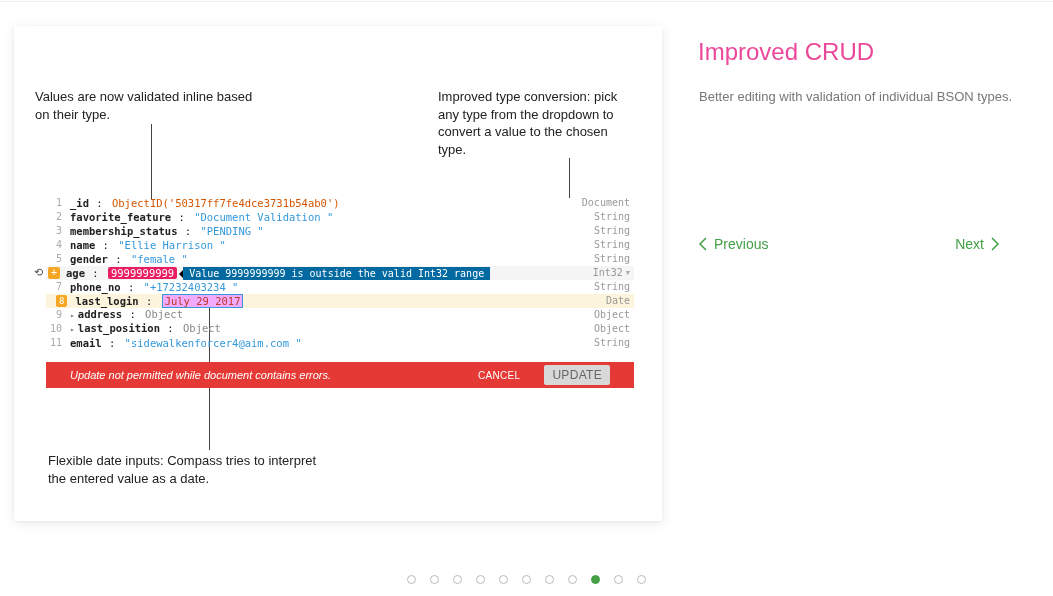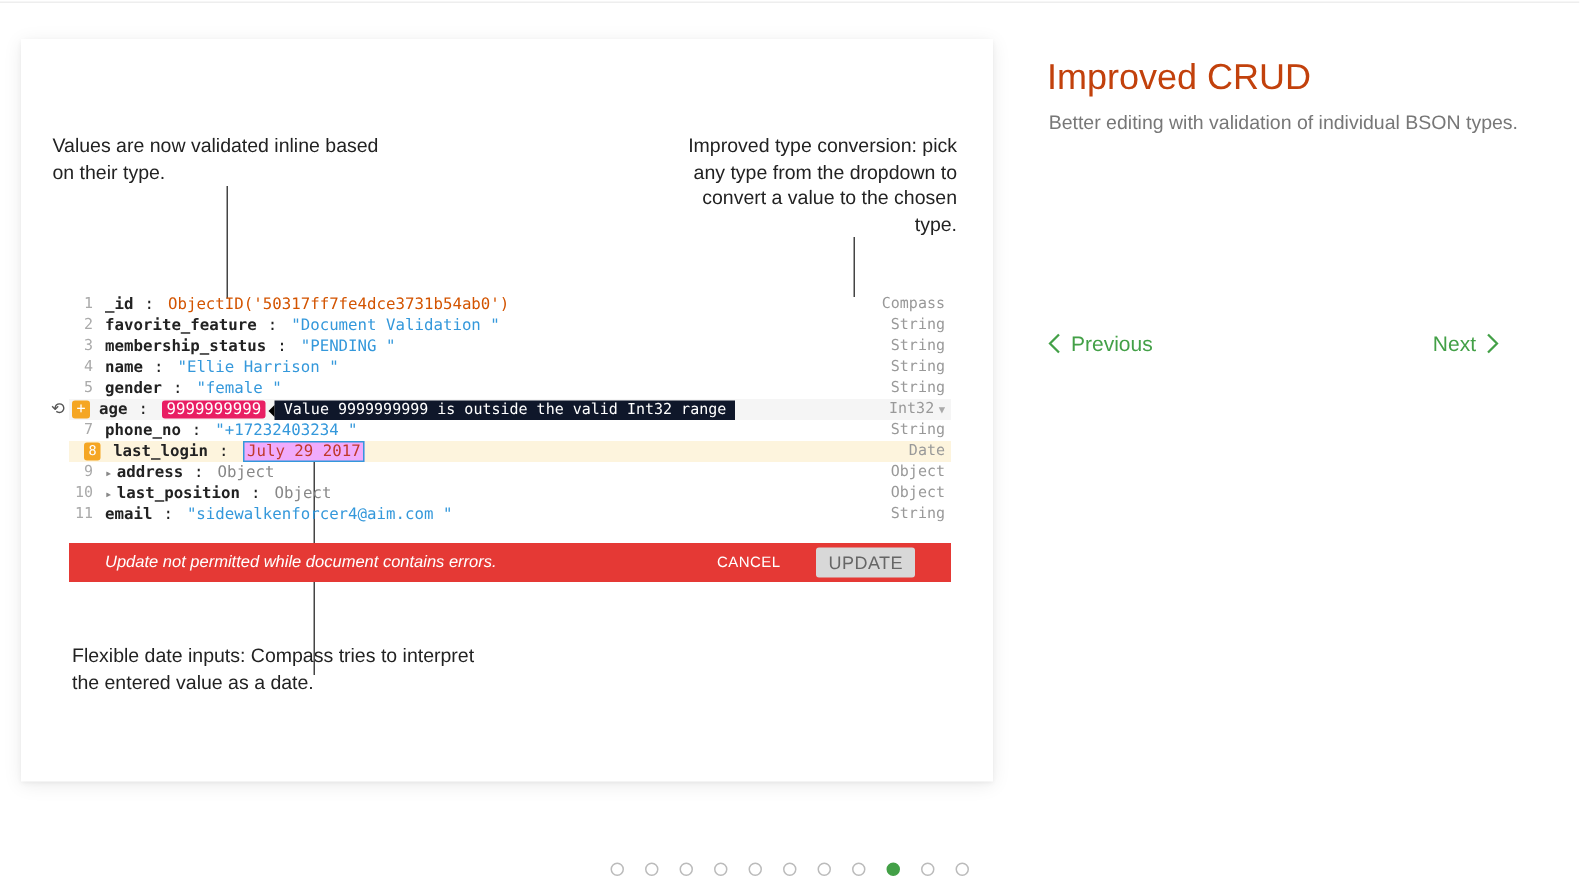--- a/index.html
+++ b/index.html
@@ -21,22 +21,22 @@
   padding: 0;
 }
 
 .annotation {
   position: absolute;
   font-size: 13px;
   line-height: 1.35;
   color: #222;
 }
 .ann1 { left: 21px; top: 62px; width: 230px; }
-.ann2 { right: 24px; top: 62px; width: 200px; text-align: right; }
-.ann3 { left: 34px; top: 402px; width: 280px; }
+.ann2 { right: 24px; top: 62px; width: 200px; }
+.ann3 { left: 34px; top: 426px; width: 280px; }
 
 .pointer-line {
   position: absolute;
   background: #444;
 }
 .line1 { left: 137px; top: 98px; width: 1px; height: 75px; }
 .line2 { left: 555px; top: 132px; width: 1px; height: 40px; }
 .line3 { left: 195px; top: 279px; width: 1px; height: 145px; }
 
 .doc-area {
@@ -104,21 +104,21 @@
 .colon { color: #222; margin: 0 3px 0 1px; }
 .arrow-exp { color: #888; margin-right: 3px; font-size: 8px; }
 
 .val-objectid { color: #d35400; text-align: right; }
 .val-string { color: #3498db; }
 .val-pink { background: #e91e63; color: #fff; padding: 0 3px; border-radius: 2px; }
 .val-redbox { color: #c0392b; border: 1px solid #3498db; padding: 0 2px; background: #f0abfc; }
 .val-obj { color: #888; }
 
 .tooltip-bubble {
-  background: #0f172a;
+  background: #0369a1;
   color: #fff;
   padding: 0 6px;
   font-size: 10px;
   margin-left: 6px;
   position: relative;
   height: 13px;
   line-height: 13px;
   display: inline-block;
 }
 .tooltip-bubble::before {
@@ -160,21 +160,21 @@
 .err-update {
   font-style: normal;
   background: #d8d8d8;
   color: #666;
   font-size: 12px;
   padding: 3px 8px;
   border-radius: 2px;
   letter-spacing: 0.3px;
 }
 
-.headline { font-size: 24px; font-weight: 400; color: #c2410c; margin-bottom: 7px; }
+.headline { font-size: 24px; font-weight: 400; color: #ec4899; margin-bottom: 22px; }
 .subhead { font-size: 13px; color: #777; line-height: 1.4; text-align: right; }
 
 .nav-row {
   display: flex;
   justify-content: space-between;
   margin-top: 130px;
   padding-right: 12px;
 }
 .nav-btn {
   color: #43a047;
@@ -218,21 +218,21 @@
 
       <div class="pointer-line line1"></div>
       <div class="pointer-line line2"></div>
       <div class="pointer-line line3"></div>
 
       <div class="doc-area" id="doc-area">
           <div class="doc-row">
             <span class="line-num">1</span>
             <span><span class="field-key">_id</span><span class="colon"> :</span> <span class="val-objectid">ObjectID('50317ff7fe4dce3731b54ab0')</span></span>
             <span class="type-col">
-              <span>Compass</span>
+              <span>Document</span>
             </span>
           </div>
           <div class="doc-row">
             <span class="line-num">2</span>
             <span><span class="field-key">favorite_feature</span><span class="colon"> :</span> <span class="val-string">"Document Validation "</span></span>
             <span class="type-col">
               <span>String</span>
             </span>
           </div>
           <div class="doc-row">

